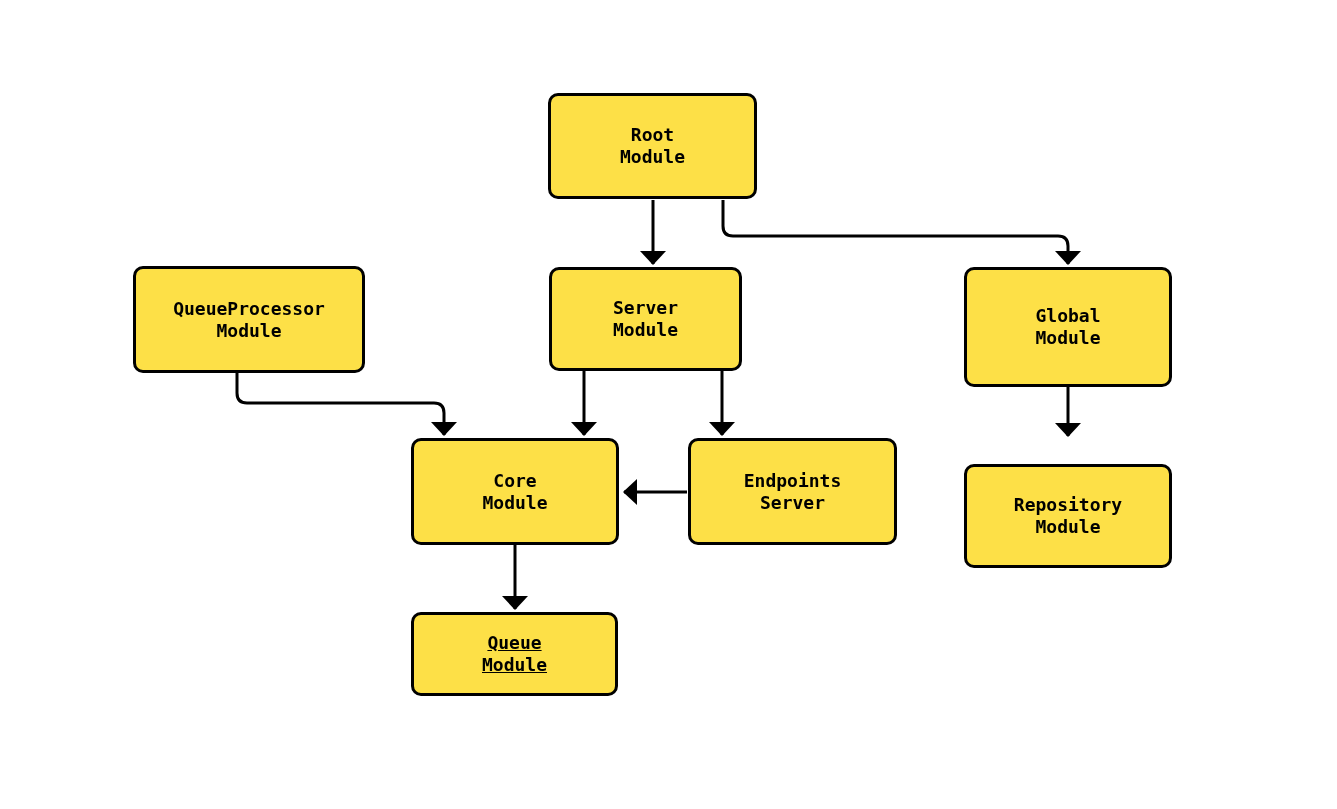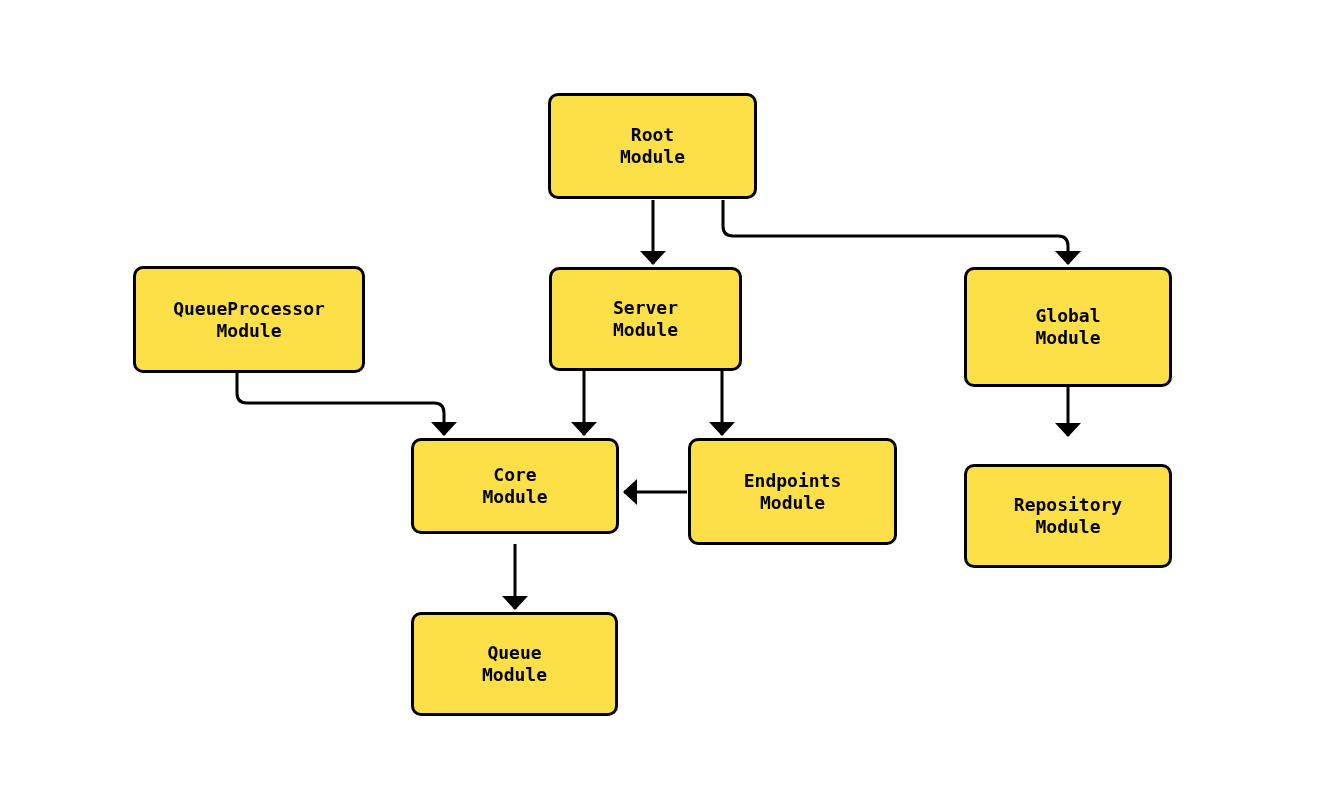--- a/index.html
+++ b/index.html
@@ -81,33 +81,33 @@
   <div class="node" style="left:549px; top:267px; width:193px; height:104px;">
     <span class="node-label">Server
 Module</span>
   </div>
 
   <div class="node" style="left:964px; top:267px; width:208px; height:120px;">
     <span class="node-label">Global
 Module</span>
   </div>
 
-  <div class="node" style="left:411px; top:438px; width:208px; height:96px;">
+  <div class="node" style="left:411px; top:438px; width:208px; height:107px;">
     <span class="node-label">Core
 Module</span>
   </div>
 
   <div class="node" style="left:688px; top:438px; width:209px; height:107px;">
     <span class="node-label">Endpoints
-Module</span>
+Server</span>
   </div>
 
   <div class="node" style="left:964px; top:464px; width:208px; height:104px;">
     <span class="node-label">Repository
 Module</span>
   </div>
 
-  <div class="node" style="left:411px; top:612px; width:207px; height:104px;">
+  <div class="node" style="left:411px; top:612px; width:207px; height:84px;text-decoration:underline;">
     <span class="node-label">Queue
 Module</span>
   </div>
 
 </div>
 
 </body></html>

